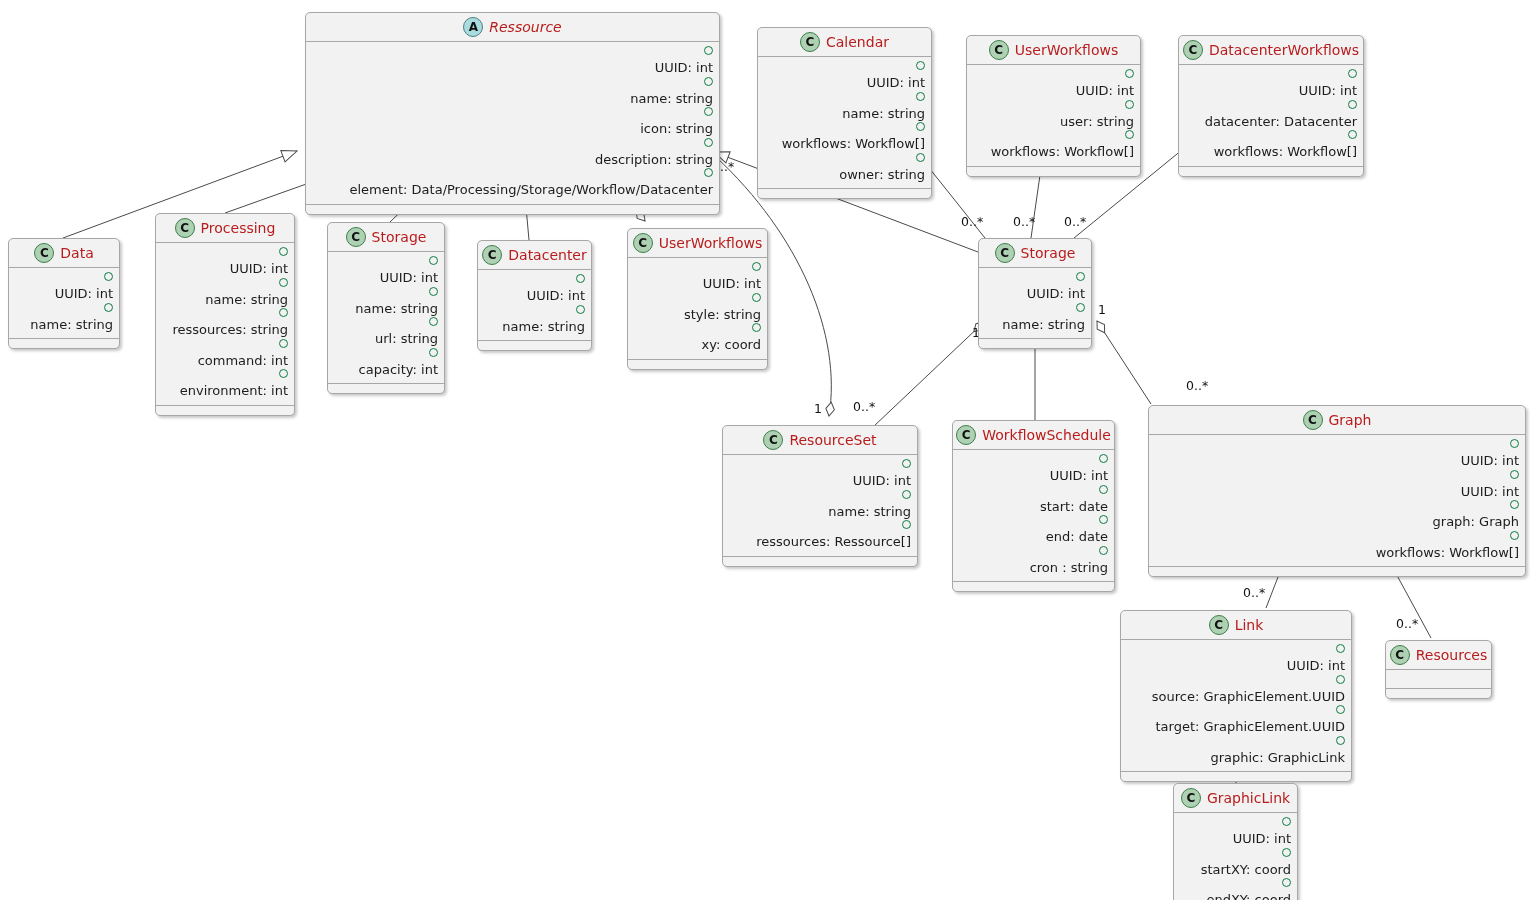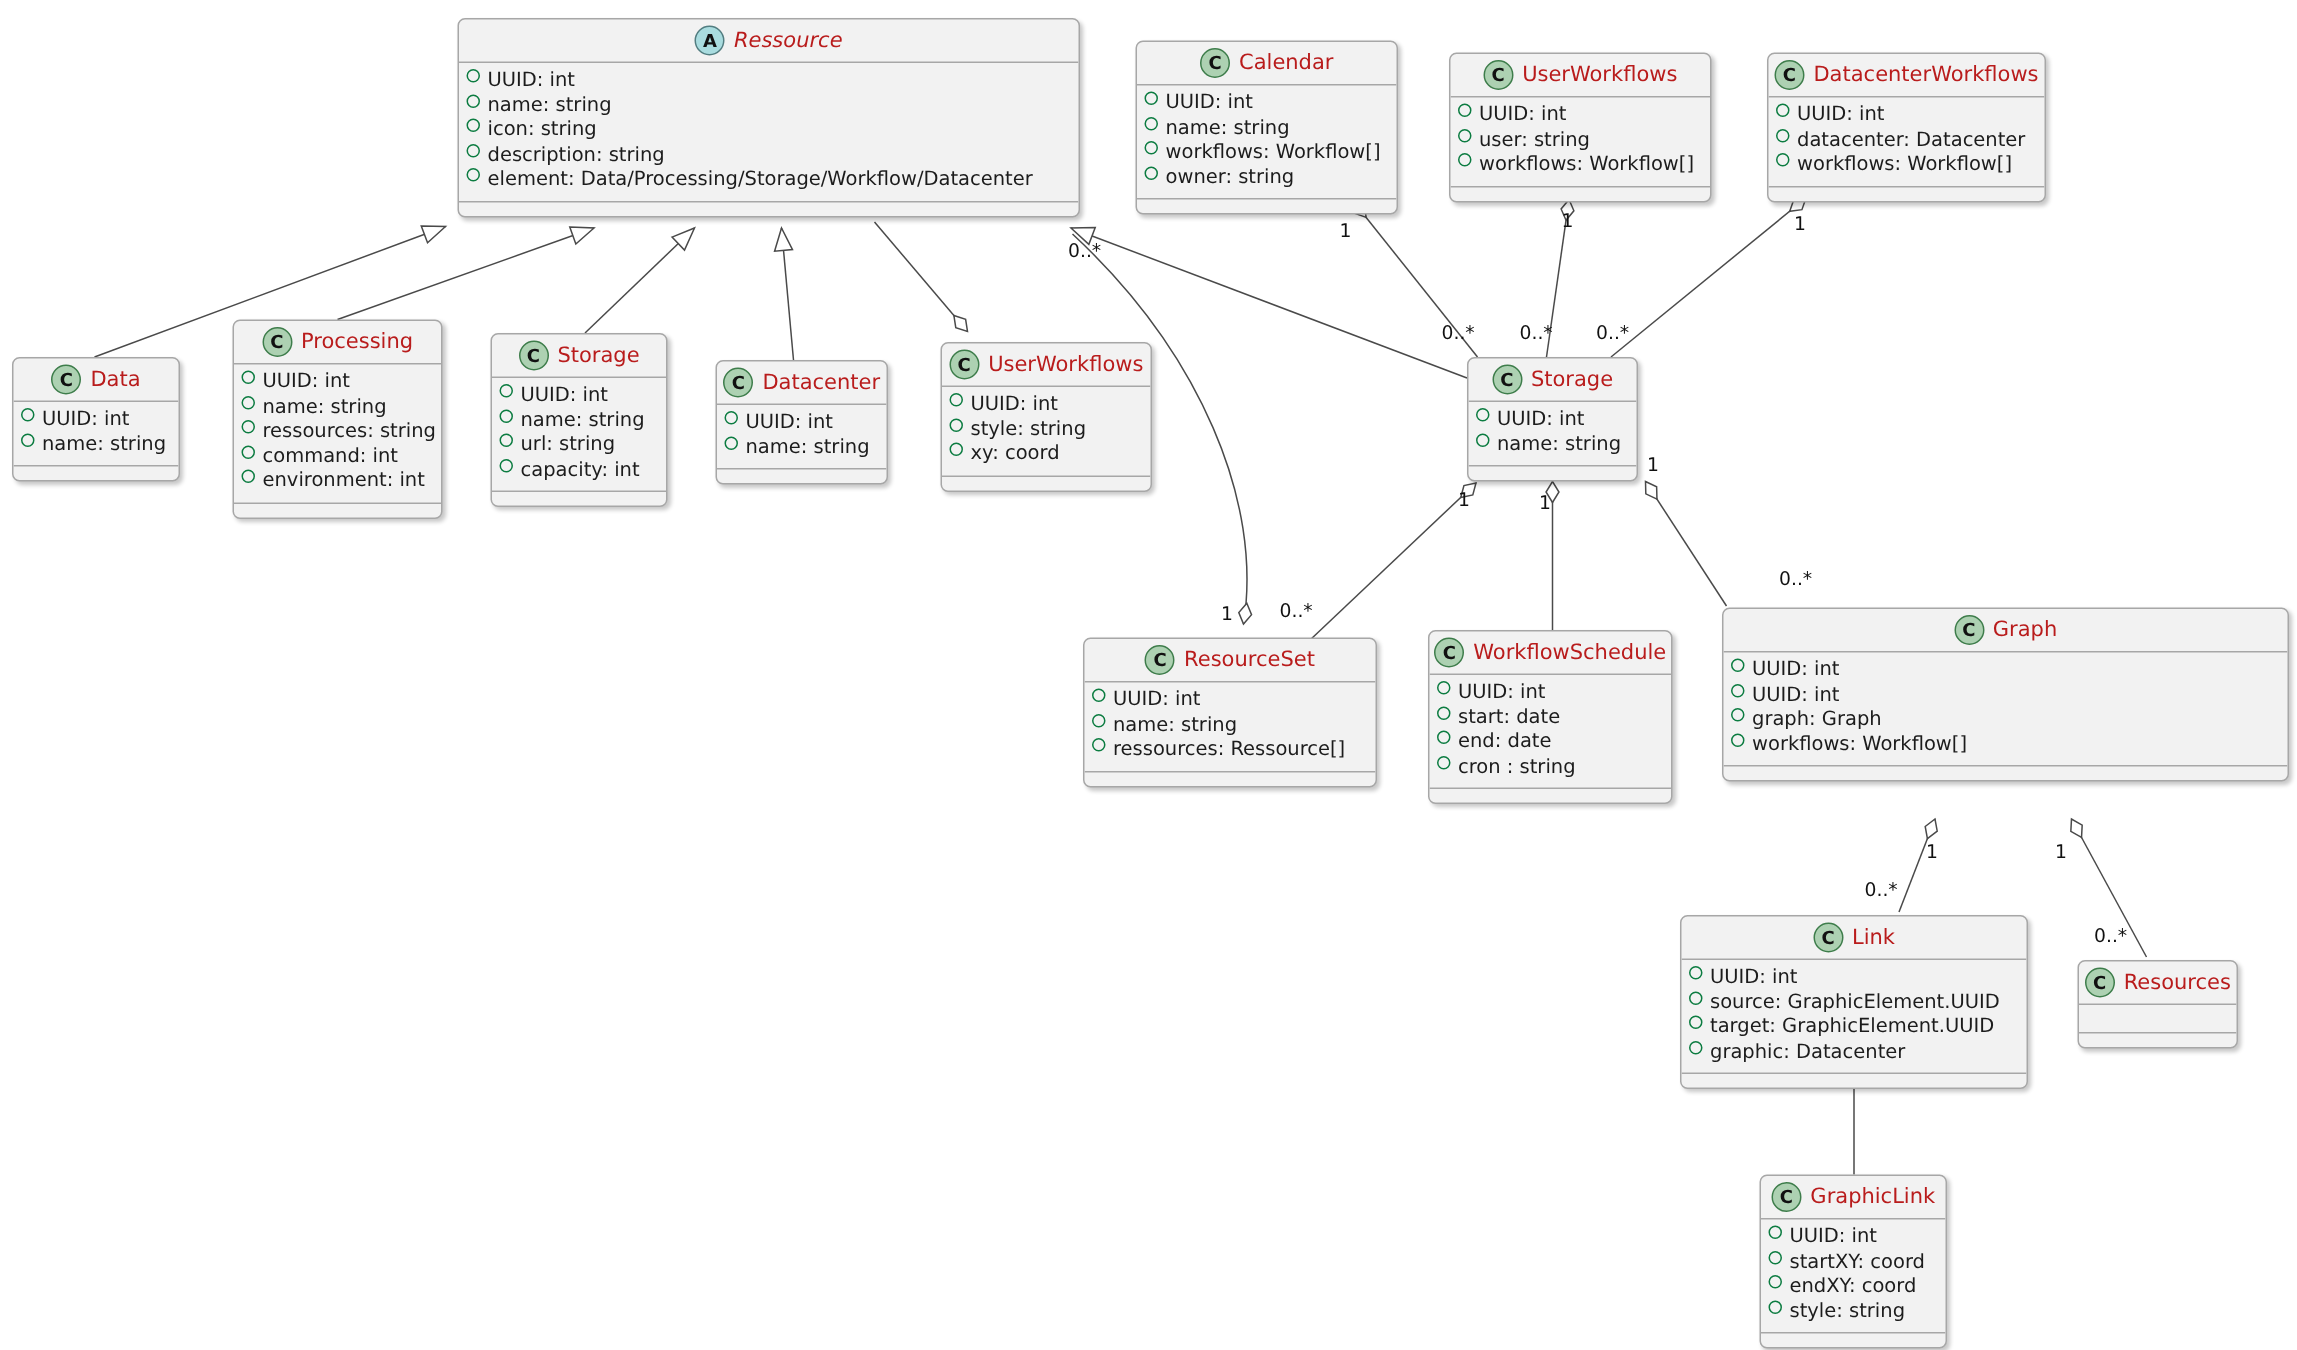--- a/index.html
+++ b/index.html
@@ -23,21 +23,21 @@
   .uml-icon{
     width:18px;height:18px;border-radius:50%;
     background:#ADD1B2;border:1px solid #3e7d4b;
     display:flex;align-items:center;justify-content:center;
     font-weight:bold;font-size:12px;color:#111;flex:0 0 auto;line-height:1;
   }
   .uml-icon.abstract{background:#A9DCDF;border-color:#527d80;}
   .uml-title{font-size:14px;color:#b91c1c;white-space:nowrap;}
   .uml-title.italic{font-style:italic;}
   .uml-attrs{padding:4px 6px 5px 5px;border-bottom:1px solid #a7a7a7;min-height:9px;}
-  .attr-row{display:flex;align-items:flex-start;gap:5px;line-height:16.5px;white-space:nowrap;}
+  .attr-row{display:flex;align-items:flex-end;gap:5px;line-height:16.5px;white-space:nowrap;flex-direction:column;}
   .vis{width:7px;height:7px;border-radius:50%;border:1.5px solid #0c7c41;background:transparent;flex:0 0 auto;}
   .attr-text{font-size:13px;color:#1c1c1c;}
   .uml-methods{min-height:9px;}
   .mult{position:absolute;font-size:12.5px;color:#111;white-space:nowrap;}
 </style>
 </head>
 <body>
 
 <div class="stage">
   <svg class="edges" xmlns="http://www.w3.org/2000/svg">
@@ -392,21 +392,21 @@
         <div class="attr-row">
           <span class="vis"></span>
           <span class="attr-text">source: GraphicElement.UUID</span>
         </div>
         <div class="attr-row">
           <span class="vis"></span>
           <span class="attr-text">target: GraphicElement.UUID</span>
         </div>
         <div class="attr-row">
           <span class="vis"></span>
-          <span class="attr-text">graphic: Datacenter</span>
+          <span class="attr-text">graphic: GraphicLink</span>
         </div>
       </div>
     <div class="uml-methods"></div>
   </div>
     <div class="uml-class" style="left: 1385px; top: 640px; width: 107px;">
     <div class="uml-head">
       <span class="uml-icon">C</span>
       <span class="uml-title">Resources</span>
     </div>
     <div class="uml-attrs"></div>

